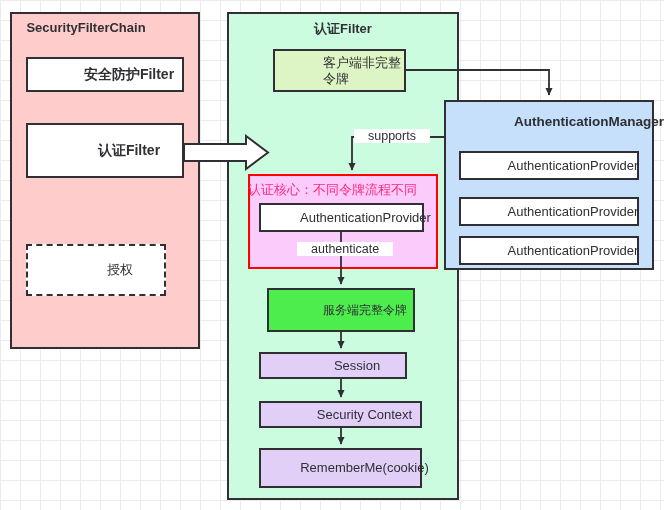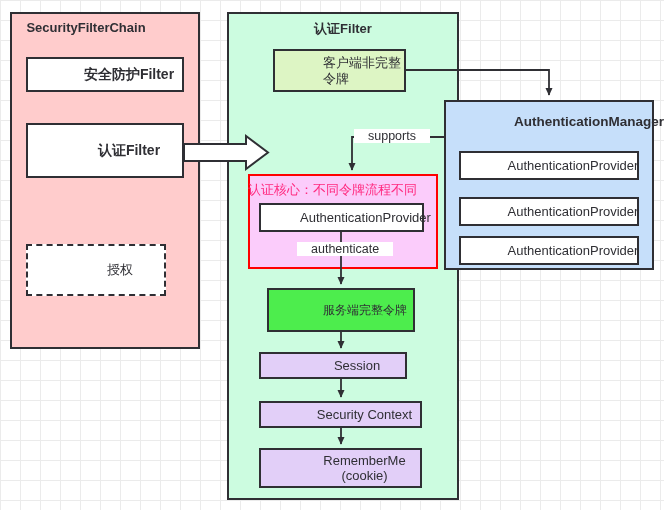--- a/index.html
+++ b/index.html
@@ -126,21 +126,21 @@
   </div>
 
   <div class="node" style="left:259px; top:352px; width:148px; height:27px; background:#e2cff8; font-size:13px;">
     <span>Session</span>
   </div>
 
   <div class="node" style="left:259px; top:401px; width:163px; height:27px; background:#e2cff8; font-size:13px;">
     <span>Security Context</span>
   </div>
 
-  <div class="node" style="left:259px; top:448px; width:163px; height:40px; background:#e2cff8; font-size:13px; flex-direction:column;">
+  <div class="node" style="left:259px; top:448px; width:163px; height:40px; background:#e2cff8; font-size:13px; flex-direction:row;">
     <span>RememberMe</span>
     <span>(cookie)</span>
   </div>
 
   <div class="panel" style="left:444px; top:100px; width:210px; height:170px; background:#c6dffa;">
   </div>
   <div class="panel-title" style="left:444px; top:114px; width:210px; font-size:13.5px;margin-left:40px;">AuthenticationManager</div>
 
   <div class="node" style="left:459px; top:151px; width:180px; height:29px; background:#ffffff; font-size:13px;">
     <span>AuthenticationProvider</span>

